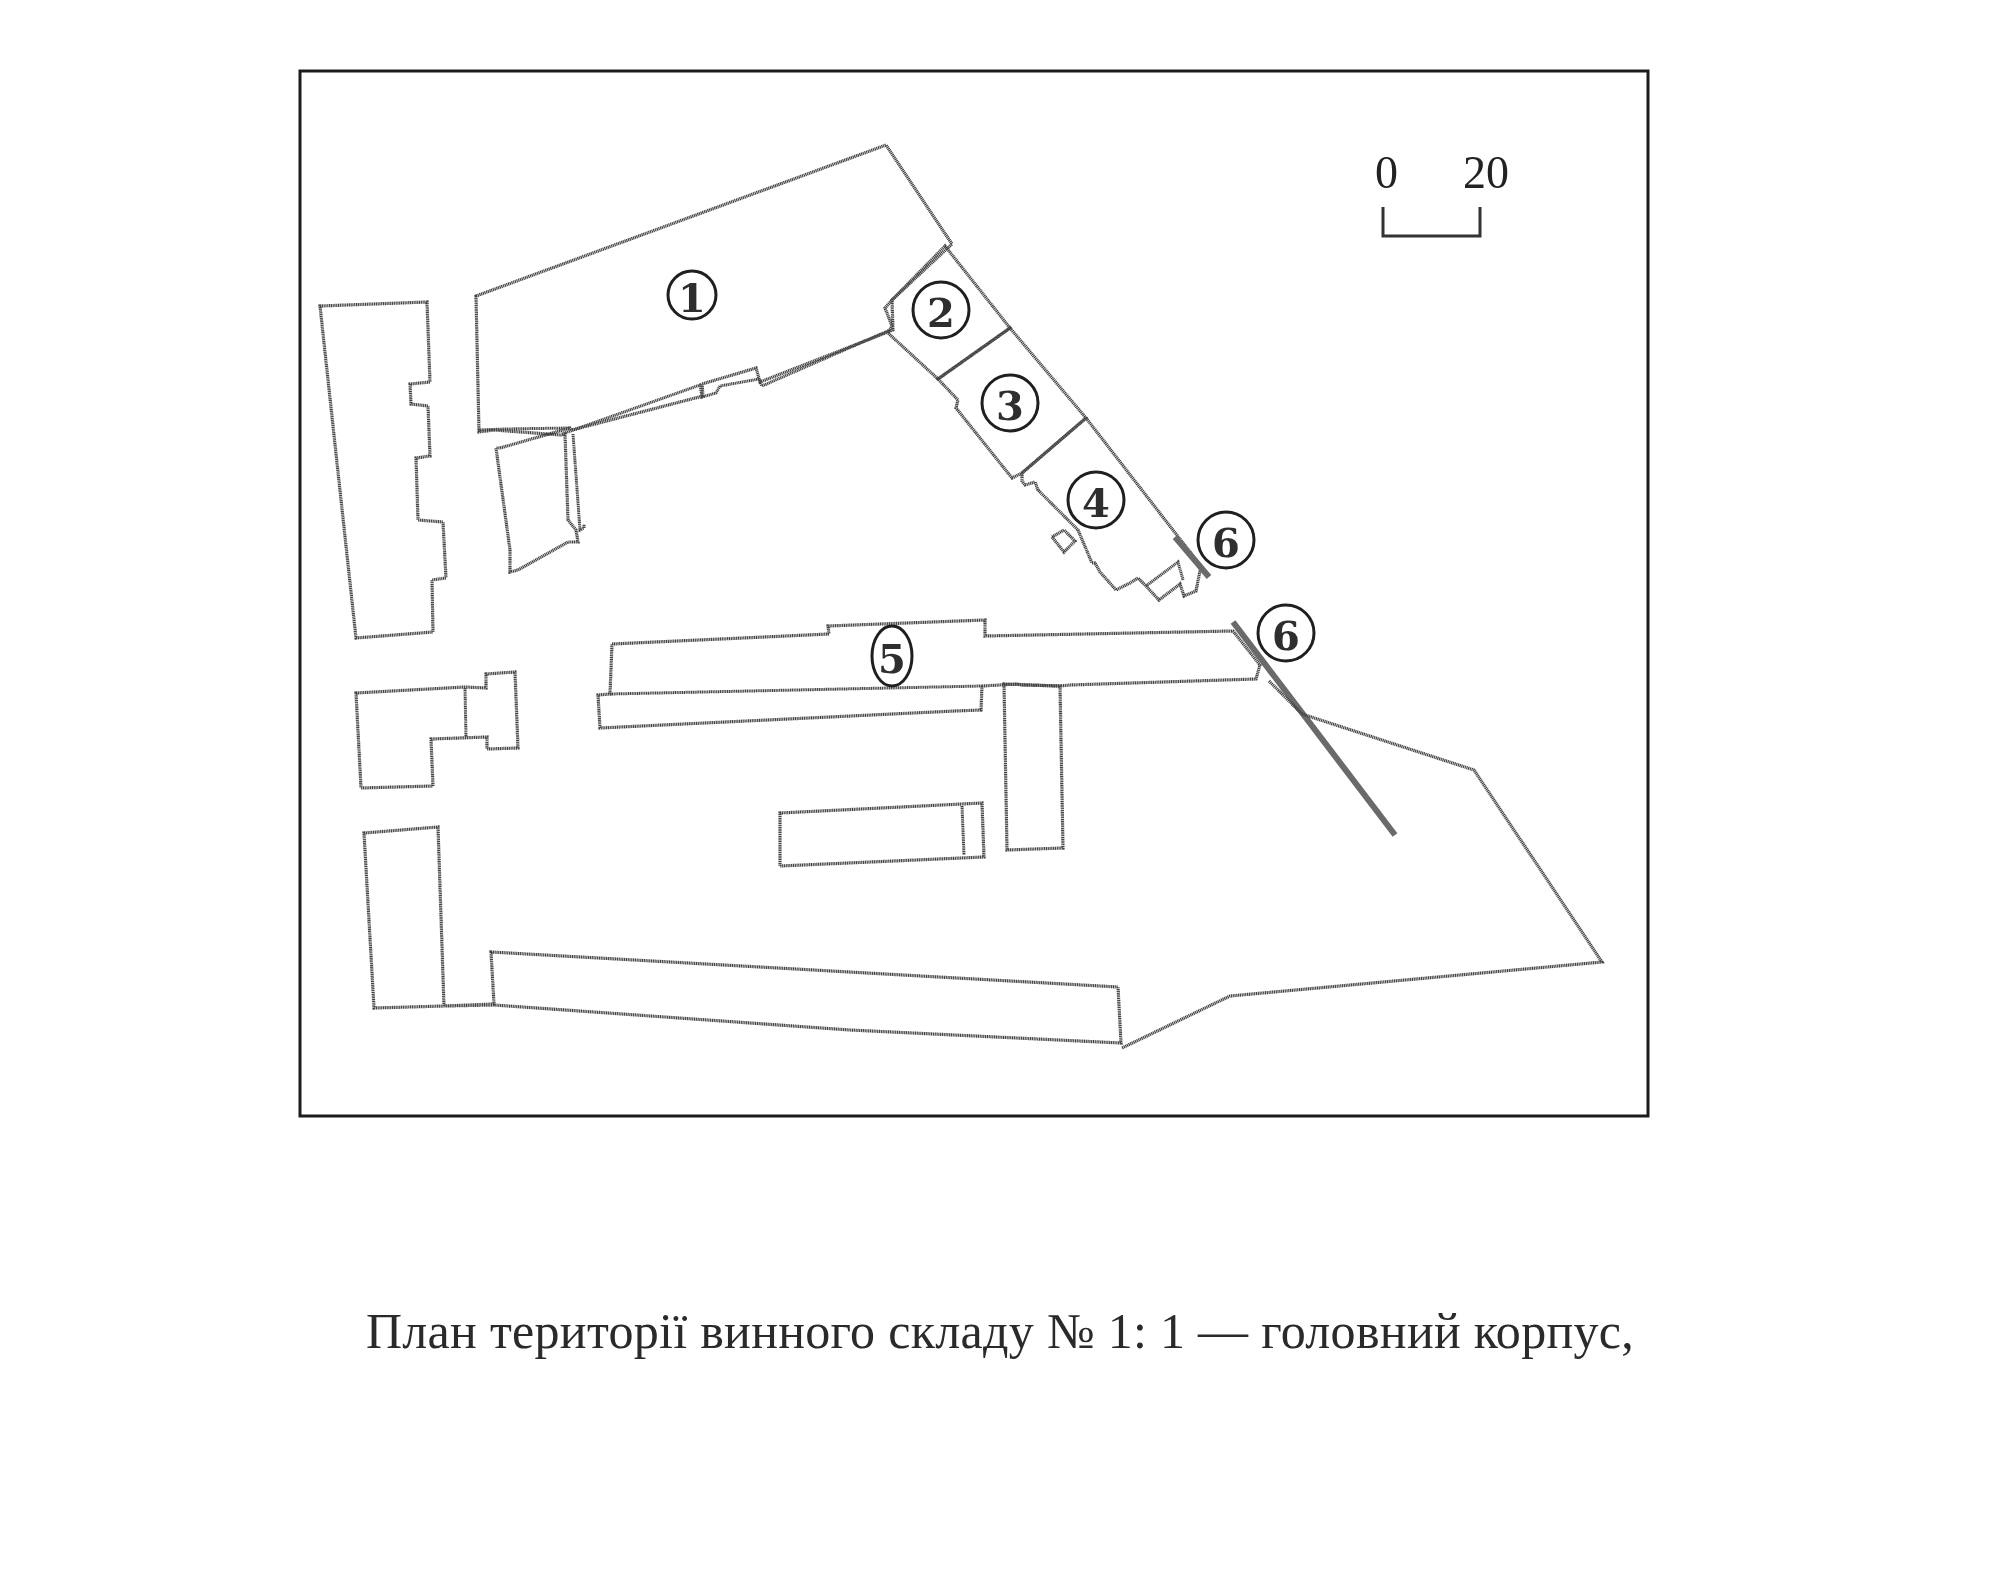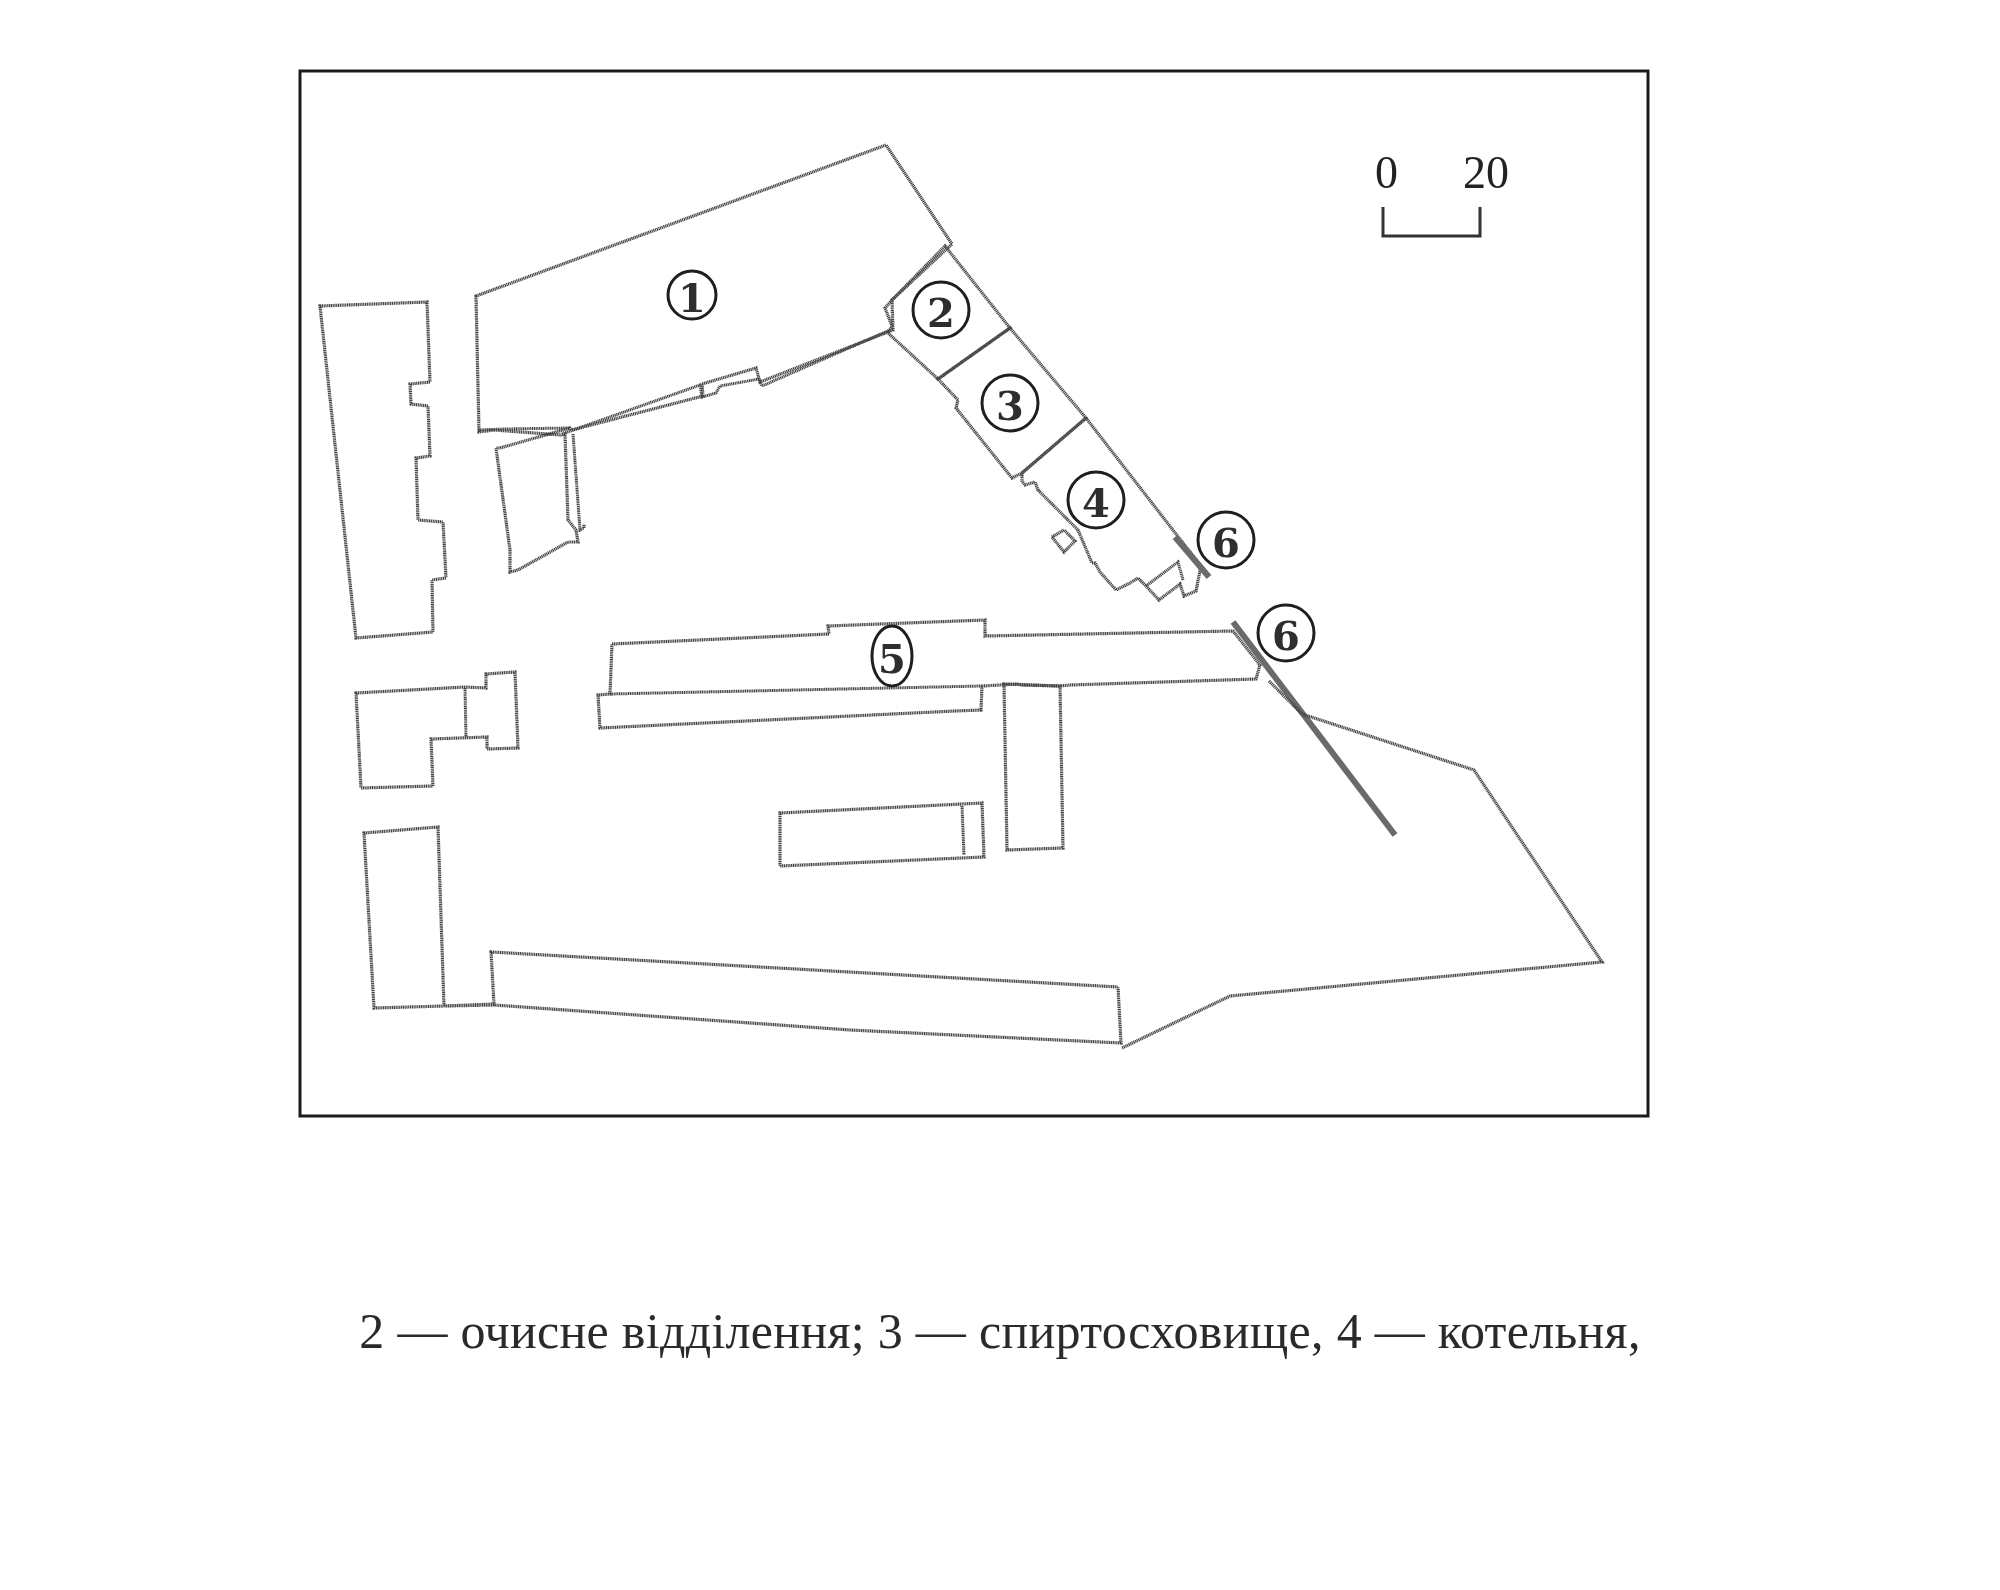--- a/index.html
+++ b/index.html
@@ -164,14 +164,14 @@
     <circle class="marker-circle" cx="1286" cy="633" r="28"></circle>
     <text class="marker-text" x="1286" y="635">6</text>
   </g>
   <g>
     <ellipse class="marker-circle" cx="892" cy="656" rx="20" ry="30"></ellipse>
     <text class="marker-text" x="892" y="658">5</text>
   </g>
 </svg>
 
 <div id="caption">
-  <span class="line">2 — очисне відділення; 3 — спиртосховище, 4 — котельня,</span>
+  <span class="line">План території винного складу № 1: 1 — головний корпус,</span>
 </div>
 
 </body></html>

